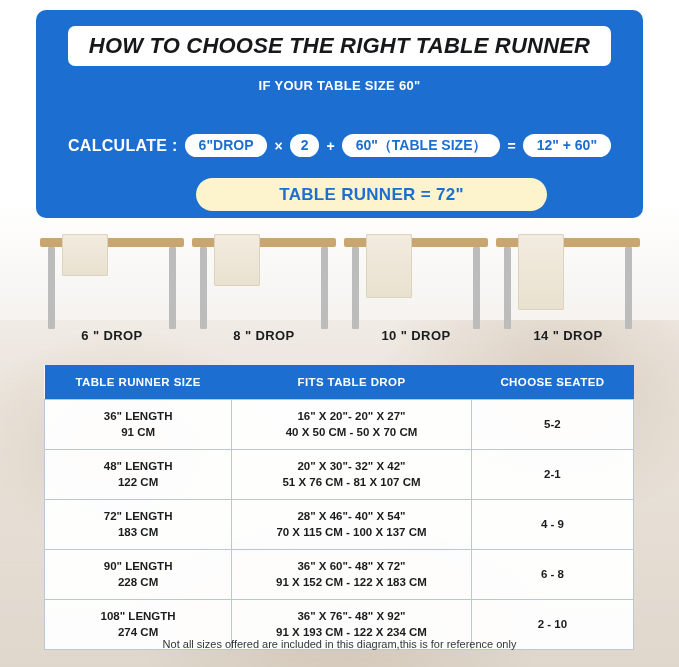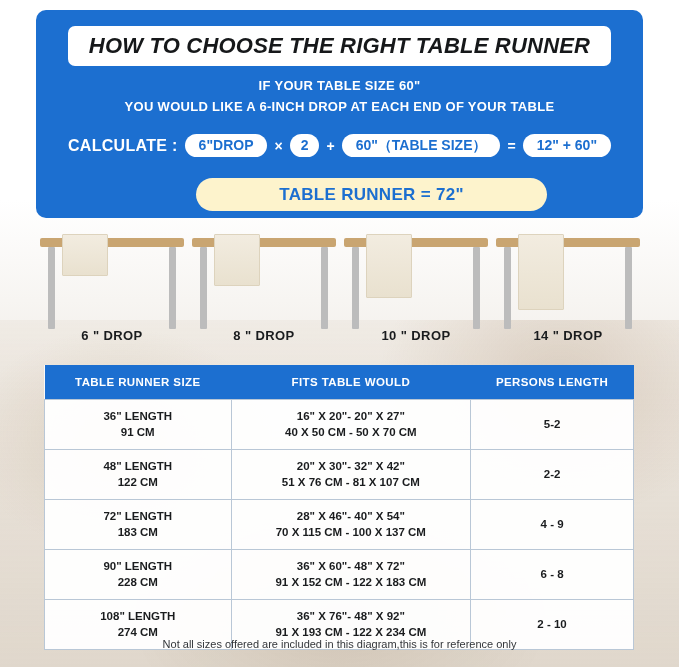--- a/index.html
+++ b/index.html
@@ -216,21 +216,20 @@
 <div class="page">
   <div class="bg-wash"></div>
 
   <div class="blue-panel">
 
     <div class="title-box">
       <span class="title-text">HOW TO CHOOSE THE RIGHT TABLE RUNNER</span>
     </div>
 
     <div class="sub1">IF YOUR TABLE SIZE 60"</div>
-    <div class="sub2">YOU WOULD LIKE A 6-INCH DROP AT EACH END OF YOUR TABLE</div>
 
     <div class="calc-row">
       <span class="calc-label">CALCULATE :</span>
       <span class="pill">6"DROP</span>
       <span class="op">×</span>
       <span class="pill small">2</span>
       <span class="op">+</span>
       <span class="pill">60"（TABLE SIZE）</span>
       <span class="op">=</span>
       <span class="pill">12" + 60"</span>
@@ -273,38 +272,38 @@
       <div class="leg r" style="height:82px;"></div>
       <div class="runner" style="height:74px;"></div>
       <div class="drop-label" style="top:100px;">14 " DROP</div>
     </div>
   </div>
 
   <table class="data-table">
     <thead>
       <tr>
         <th style="width:185px;">TABLE RUNNER SIZE</th>
-        <th style="width:250px;">FITS TABLE WOULD</th>
-        <th style="width:155px;">PERSONS LENGTH</th>
+        <th style="width:250px;">FITS TABLE DROP</th>
+        <th style="width:155px;">CHOOSE SEATED</th>
       </tr>
     </thead>
     <tbody>
       <tr>
         <td class="c1">36" LENGTH
 91 CM</td>
         <td class="c2">16" X 20"- 20" X 27"
 40 X 50 CM - 50 X 70 CM</td>
         <td class="c3">5-2</td>
       </tr>
       <tr>
         <td class="c1">48" LENGTH
 122 CM</td>
         <td class="c2">20" X 30"- 32" X 42"
 51 X 76 CM - 81 X 107 CM</td>
-        <td class="c3">2-2</td>
+        <td class="c3">2-1</td>
       </tr>
       <tr>
         <td class="c1">72" LENGTH
 183 CM</td>
         <td class="c2">28" X 46"- 40" X 54"
 70 X 115 CM - 100 X 137 CM</td>
         <td class="c3">4 - 9</td>
       </tr>
       <tr>
         <td class="c1">90" LENGTH

